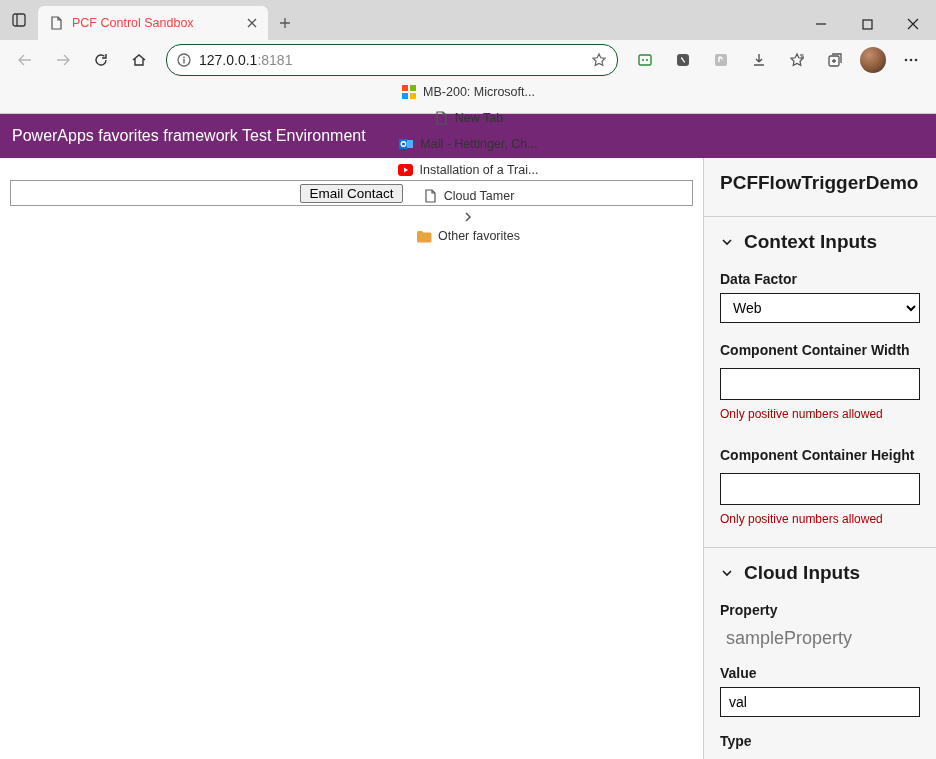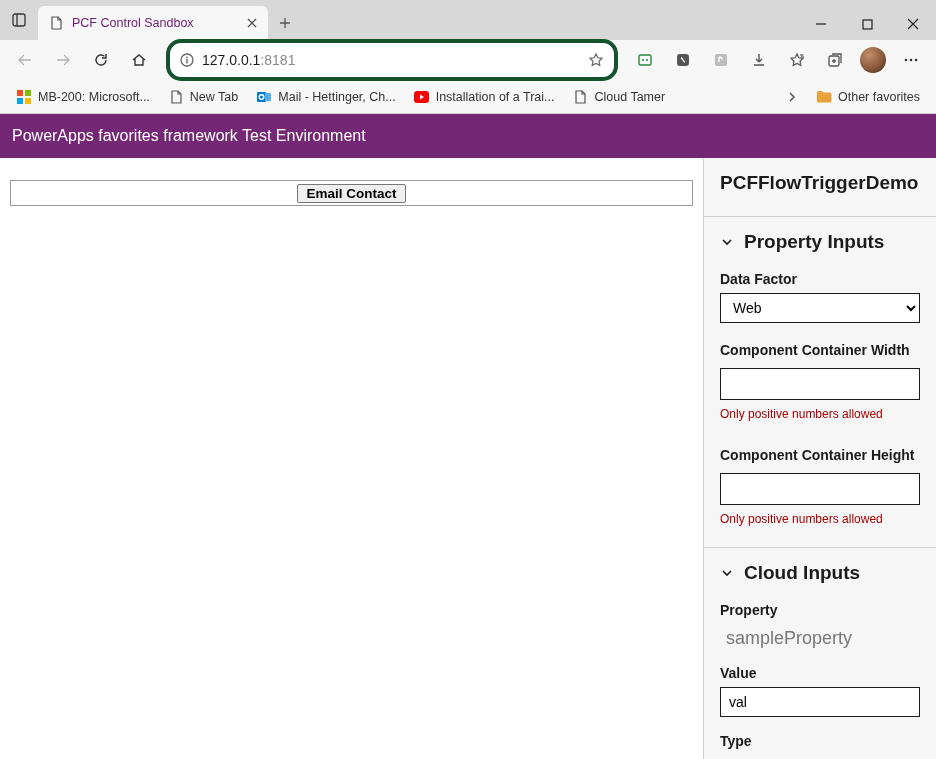--- a/index.html
+++ b/index.html
@@ -28,40 +28,40 @@
       height: 34px;
       border-top-left-radius: 6px;
       border-top-right-radius: 6px;
       display: flex;
       align-items: center;
       padding: 0 8px 0 10px;
       min-width: 230px;
       gap: 8px;
     }
     .tab .tab-favicon { width:16px; height:16px; display:flex; align-items:center; justify-content:center; color:#555;}
-    .tab .tab-title { flex:1; font-size: 12.5px; color:#701a75; }
+    .tab .tab-title { flex:1; font-size: 12.5px; color:#ef4444; }
     .tab .tab-close { width:16px; height:16px; display:flex; align-items:center; justify-content:center; color:#555; }
     .new-tab { width:34px; height:34px; display:flex; align-items:center; justify-content:center; color:#555; }
     .win-controls { margin-left:auto; display:flex; }
     .win-btn { width:46px; height:32px; display:flex; align-items:center; justify-content:center; color:#222; }
     .toolbar {
       background: #f7f7f7;
       height: 40px;
       display: flex;
       align-items: center;
       padding: 0 8px;
       gap: 4px;
     }
     .tb-btn { width:34px; height:32px; display:flex; align-items:center; justify-content:center; color:#555; border-radius:4px; }
     .tb-btn.disabled { color:#b5b5b5; }
     .addr-bar {
       flex: 1;
-      height: 42px;
+      height: 32px;
       background: #fff;
-      border: 4px solid #14532d;
+      border: 1px solid #14532d;
       border-radius: 15px;
       display: flex;
       align-items: center;
       padding: 0 10px;
       margin: 0 6px;
       gap: 8px;
     }
     .addr-icon { color:#666; display:flex; }
     .addr-text { flex:1; font-size: 14px; color:#1b1b1b; }
     .addr-text .muted { color:#8a8a8a; }
@@ -72,20 +72,21 @@
       margin: 0 4px;
     }
     .bookmarks-bar {
       background: #f7f7f7;
       height: 34px;
       display: flex;
       align-items: center;
       padding: 0 8px;
       border-bottom: 1px solid #cfcfcf;
       gap: 2px;
+      flex-direction: column;
     }
     .bm {
       display:flex; align-items:center; gap:6px;
       padding: 4px 8px; font-size: 12.5px; color:#333; border-radius:4px;
       white-space: nowrap;
     }
     .bm .bm-icon { width:16px; height:16px; display:flex; align-items:center; justify-content:center; }
     .bm-spacer { flex:1; }
     .bm-ov { width:28px; display:flex; align-items:center; justify-content:center; color:#555;}
     .folder-icon { color:#e8a33d; }
@@ -99,21 +100,20 @@
       align-items: center;
       padding: 0 12px;
       font-size: 16px;
       font-weight: 400;
     }
     .page-body { display:flex; height: calc(759px - 40px - 40px - 34px - 44px); }
     .main-area {
       flex:1;
       padding: 22px 10px;
       overflow:auto;
-      font-weight:bold;
     }
     .control-wrap {
       border: 1px solid #999;
       width: 100%;
       min-height: 26px;
       display:flex;
       align-items:center;
       justify-content:center;
       padding: 2px;
     }
@@ -377,21 +377,21 @@
   <div class="side-panel">
     <div class="panel-title">PCFFlowTriggerDemo</div>
 
     <div class="section">
       <div class="section-header">
         <span class="chev">
             <svg width="14" height="14" viewBox="0 0 14 14">
               <path d="M3 5l4 4 4-4" fill="none" stroke="#1b1b1b" stroke-width="1.6"></path>
             </svg>
           </span>
-        <span>Property Inputs</span>
+        <span>Context Inputs</span>
       </div>
       <div class="field-label">Data Factor</div>
       <select class="select">
         <option>Web</option>
       </select>
       <div class="two-col">
         <div class="col">
           <div class="field-label">Component Container Width</div>
           <input class="num-input" style="">
           <div class="err">Only positive numbers allowed</div>

